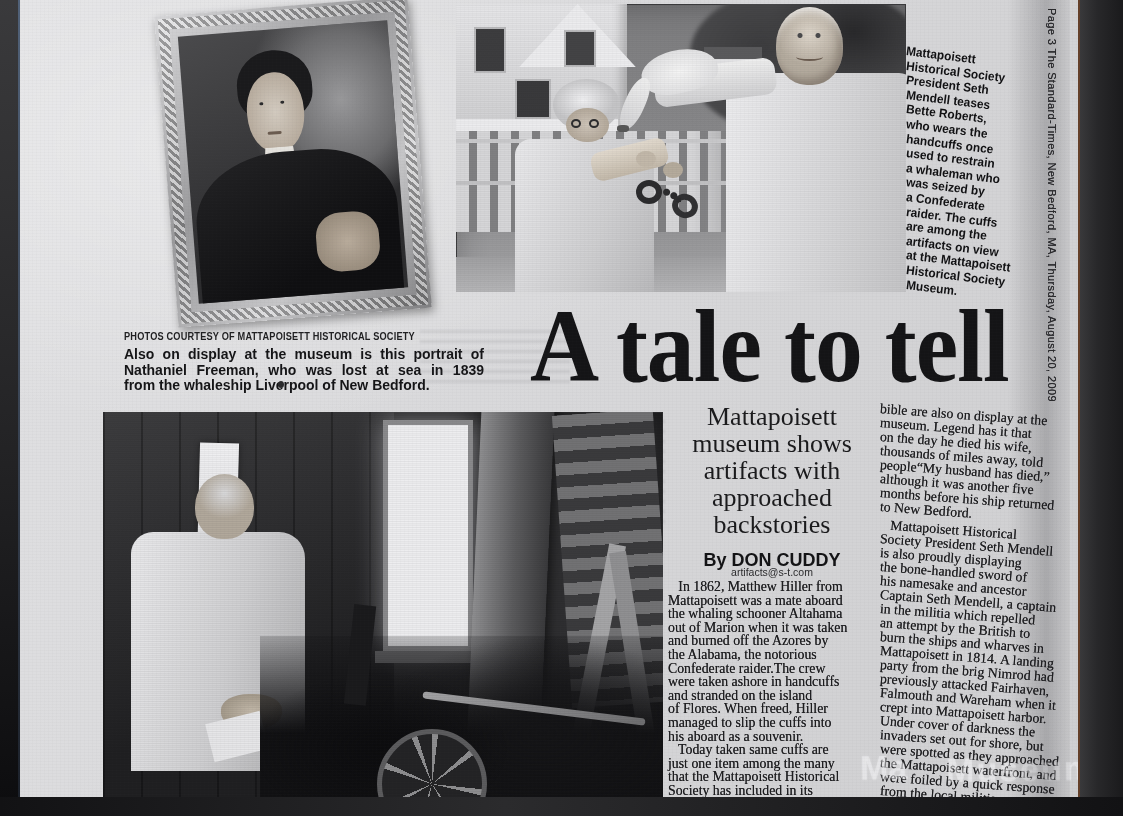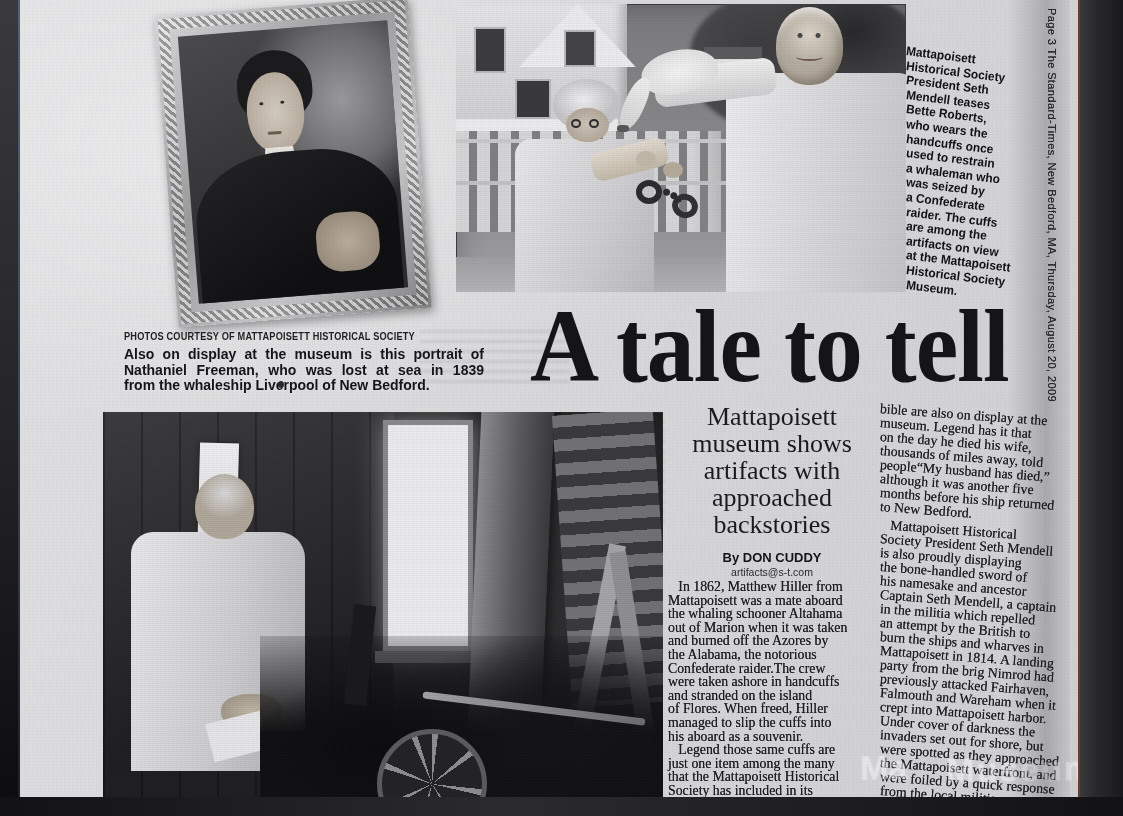--- a/index.html
+++ b/index.html
@@ -63,21 +63,21 @@
   .pcap .pcline{position:static;line-height:15.5px;white-space:pre;text-align:justify;}
   .pcap .pcline:not(:last-child){text-align-last:justify;}
   .ink-dot{left:258px;top:381px;width:6px;height:7px;background:#2a2a2c;border-radius:50%;}
 
   
   .headline{left:510px;top:294px;width:580px;font-weight:bold;font-size:104px;line-height:104px;
     letter-spacing:-1px;color:#141416;transform:scaleX(.92);transform-origin:left top;white-space:nowrap;}
   .subhead{left:644px;top:403px;width:216px;text-align:center;font-size:26px;color:#1a1a1c;}
   .subhead .shline{position:static;line-height:27px;white-space:pre;}
   .byline{left:644px;top:550px;width:216px;text-align:center;font-family:"Liberation Sans",sans-serif;
-    font-weight:bold;font-size:13px;color:#131315;}
+    font-weight:bold;font-size:18px;color:#131315;}
   .byemail{left:644px;top:566px;width:216px;text-align:center;font-family:"Liberation Sans",sans-serif;
     font-size:10.5px;color:#2b2b2d;}
 
   
   .bodycol{font-size:13.8px;color:#1d1d1f;text-shadow:0 0 .4px rgba(20,20,25,.8);}
   .col1{left:648px;top:580px;width:218px;}
   .col1 .b1line{position:static;line-height:13.6px;white-space:pre;}
   .col2{left:860px;top:402px;width:182px;}
   .col2 .b2line{position:static;line-height:14px;white-space:pre;
     transform:rotate(4.2deg);transform-origin:0 50%;}
@@ -313,21 +313,21 @@
         <div class="b1line">the whaling schooner Altahama</div>
         <div class="b1line">out of Marion when it was taken</div>
         <div class="b1line">and burned off the Azores by</div>
         <div class="b1line">the Alabama, the notorious</div>
         <div class="b1line">Confederate raider.The crew</div>
         <div class="b1line">were taken ashore in handcuffs</div>
         <div class="b1line">and stranded on the island</div>
         <div class="b1line">of Flores. When freed, Hiller</div>
         <div class="b1line">managed to slip the cuffs into</div>
         <div class="b1line">his aboard as a souvenir.</div>
-        <div class="b1line">   Legend those same cuffs are</div>
+        <div class="b1line">   Today taken same cuffs are</div>
         <div class="b1line">just one item among the many</div>
         <div class="b1line">that the Mattapoisett Historical</div>
         <div class="b1line">Society has included in its</div>
       </div>
     <div class="bodycol col2">
         <div class="b2line">bible are also on display at the</div>
         <div class="b2line">museum. Legend has it that</div>
         <div class="b2line">on the day he died his wife,</div>
         <div class="b2line">thousands of miles away, told</div>
         <div class="b2line">people“My husband has died,”</div>

